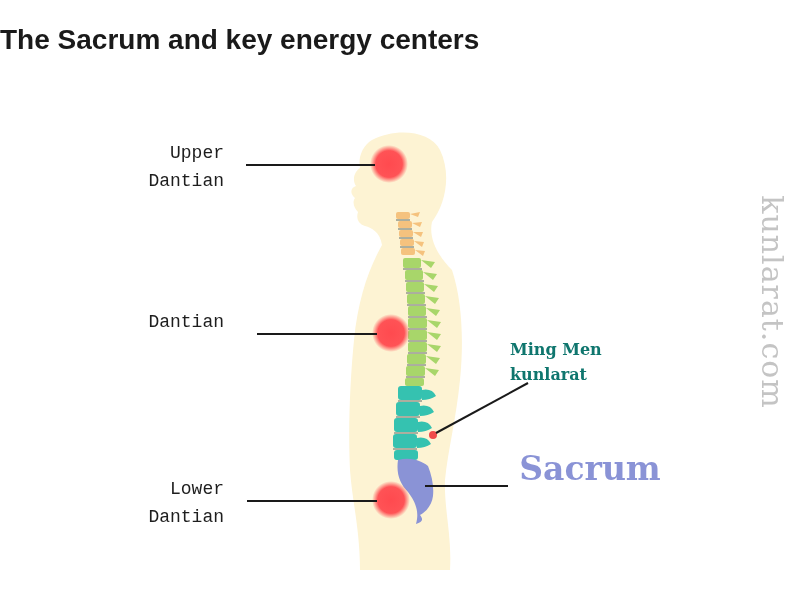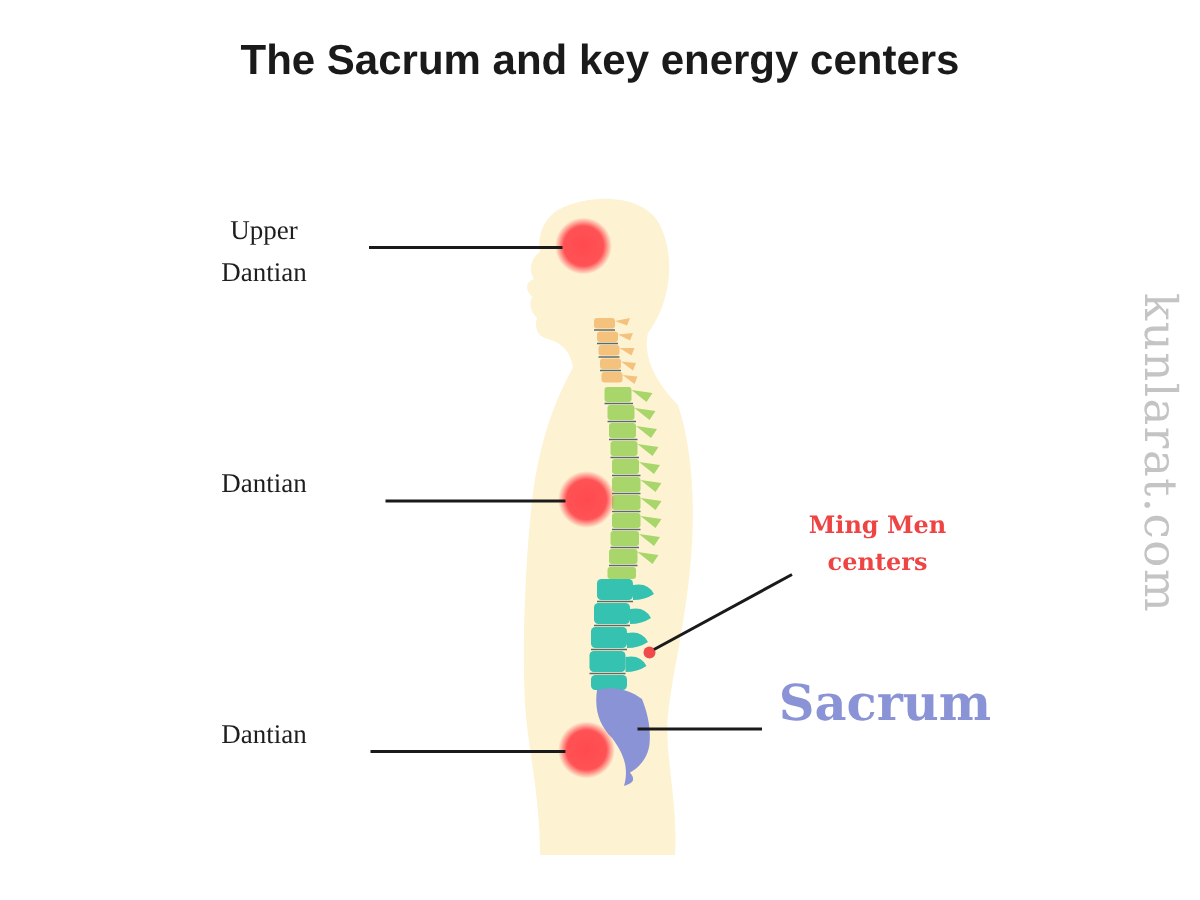--- a/index.html
+++ b/index.html
@@ -1,36 +1,36 @@
 <!DOCTYPE html>
 <html><head>
   <meta charset="utf-8">
   <style>
     html, body { margin: 0; padding: 0; background: #ffffff; }
     body { width: 800px; height: 600px; position: relative; overflow: hidden; }
     .title {
-      position: absolute; left: 0; top: 22px; width: 800px; text-align: center;
+      position: absolute; left: 0; top: 22px; width: 800px; text-align: left;
       font-family: "Liberation Sans", sans-serif; font-weight: bold; font-size: 28px;
       line-height: 36px; color: #1a1a1a; margin: 0;
     }
     .label {
-      position: absolute; font-family: Liberation Serif, serif; font-size: 18px;
-      line-height: 28px; color: #1e1e1e; text-align: center;
+      position: absolute; font-family: Liberation Mono, monospace; font-size: 18px;
+      line-height: 28px; color: #1e1e1e; text-align: right;
     }
     .label span { display: block; }
     .sacrum-label {
       position: absolute; left: 505px; top: 450px; width: 170px; text-align: center;
       font-family: "DejaVu Serif", serif; font-weight: bold; font-size: 33px;
       line-height: 38px; color: #8a93d6;
     }
     .sacrum-label span { display: block; }
     .mingmen-label {
-      position: absolute; left: 510px; top: 337px; width: 150px; text-align: center;
+      position: absolute; left: 510px; top: 337px; width: 150px; 
       font-family: "DejaVu Serif", serif; font-weight: bold; font-size: 16px;
-      line-height: 25px; color: #ef4444;
+      line-height: 25px; color: #0f766e;
     }
     .mingmen-label span { display: block; }
     .watermark {
       position: absolute; left: 652px; top: 284px; width: 240px; height: 36px;
       transform: rotate(90deg); transform-origin: center center;
       font-family: "DejaVu Serif", serif; font-size: 30px; color: #c4c4c4;
       text-align: center; line-height: 36px; letter-spacing: 1px;
     }
     svg.figure { position: absolute; left: 0; top: 0; }
   </style>
@@ -151,25 +151,26 @@
 <div class="label" style="left:128px; top:139px; width:96px;">
   <span>Upper</span>
   <span>Dantian</span>
 </div>
 
 <div class="label" style="left:128px; top:308px; width:96px;">
   <span>Dantian</span>
 </div>
 
 <div class="label" style="left:128px; top:475px; width:96px;">
+  <span>Lower</span>
   <span>Dantian</span>
 </div>
 
 <div class="mingmen-label">
   <span>Ming Men</span>
-  <span>centers</span>
+  <span>kunlarat</span>
 </div>
 
 <div class="sacrum-label">
   <span>Sacrum</span>
 </div>
 
 <div class="watermark">kunlarat.com</div>
 
 </body></html>

